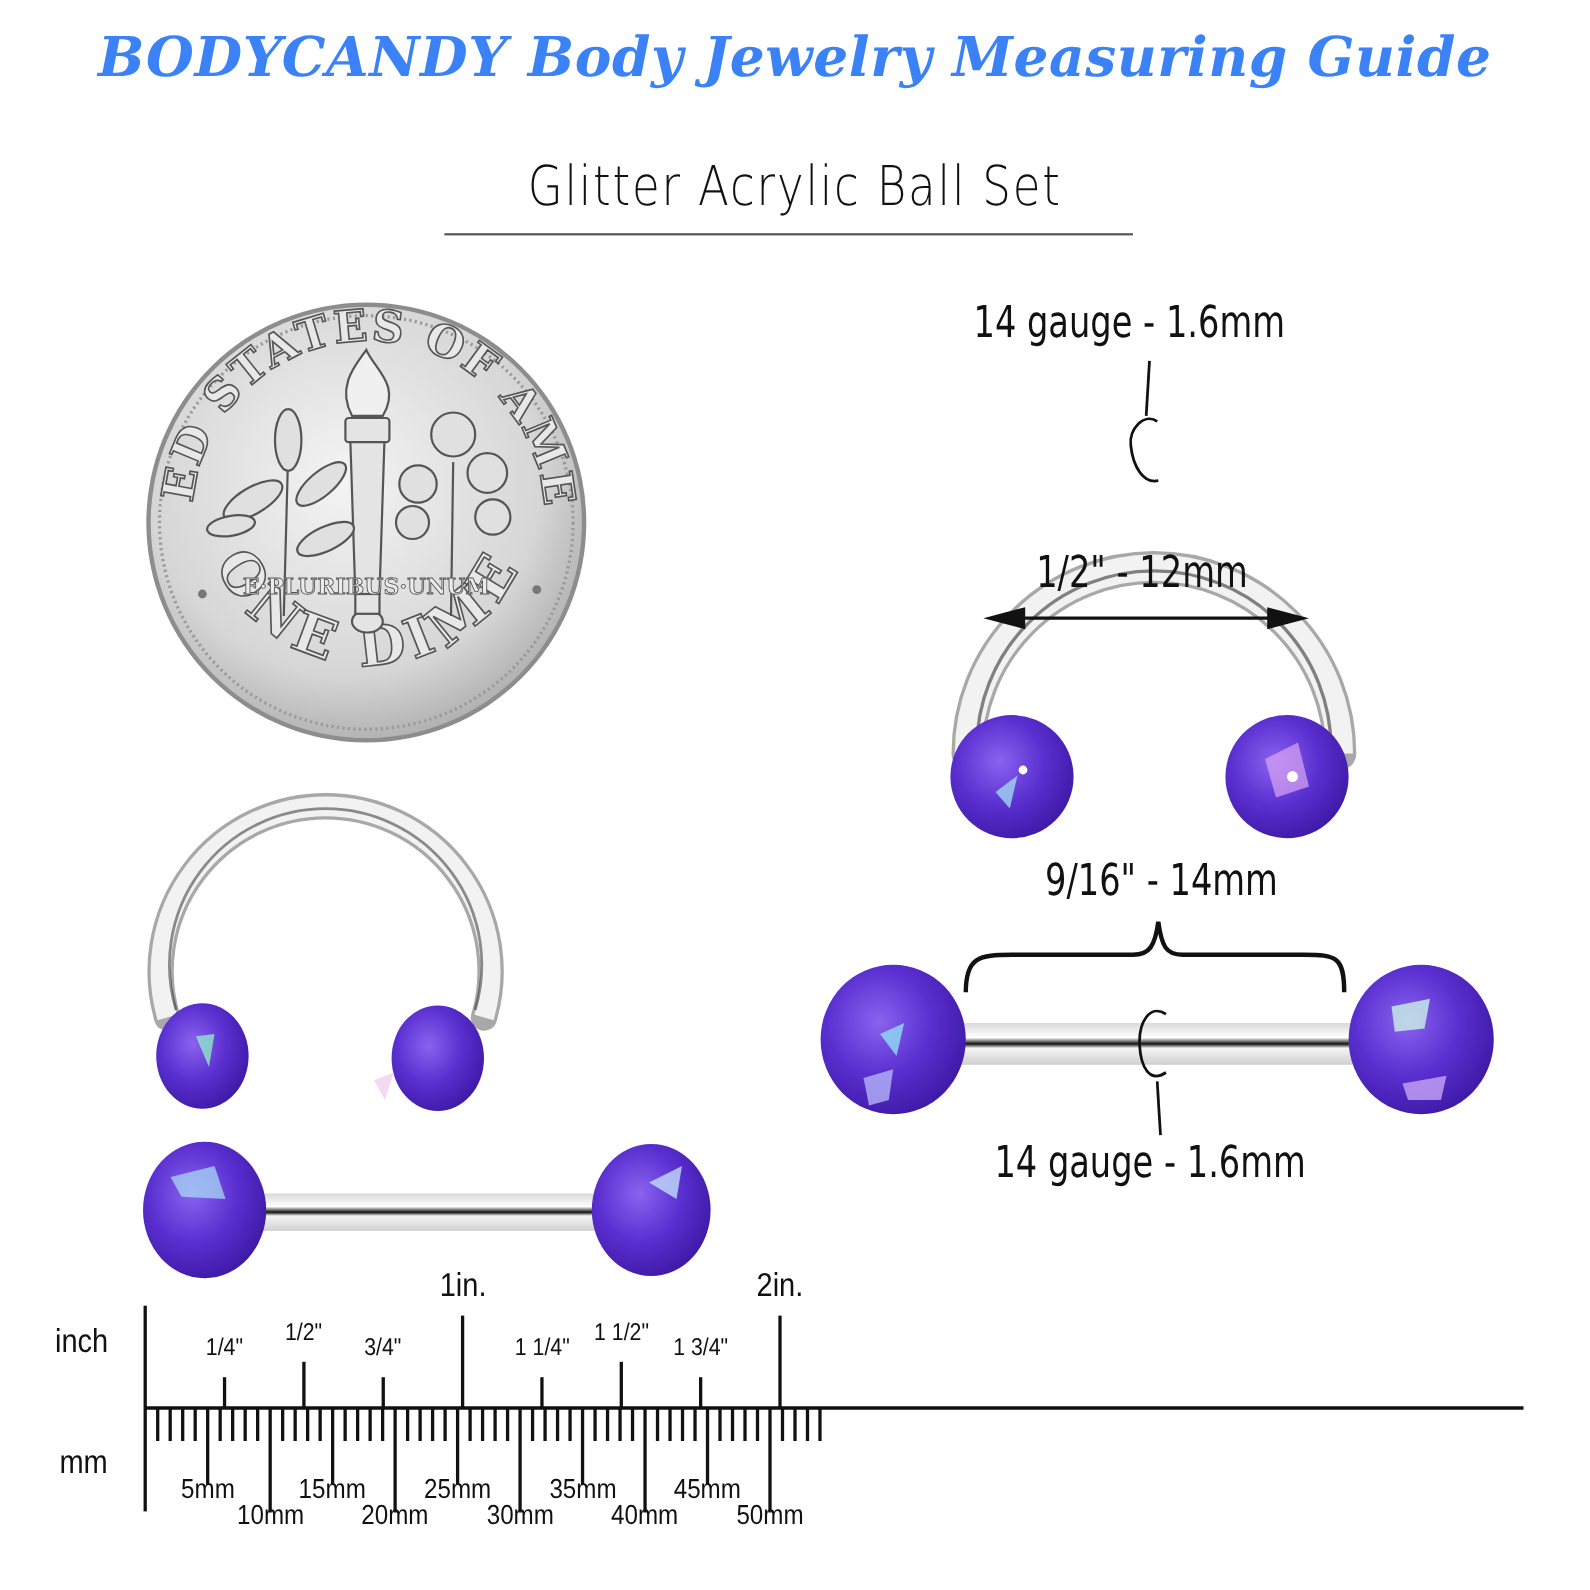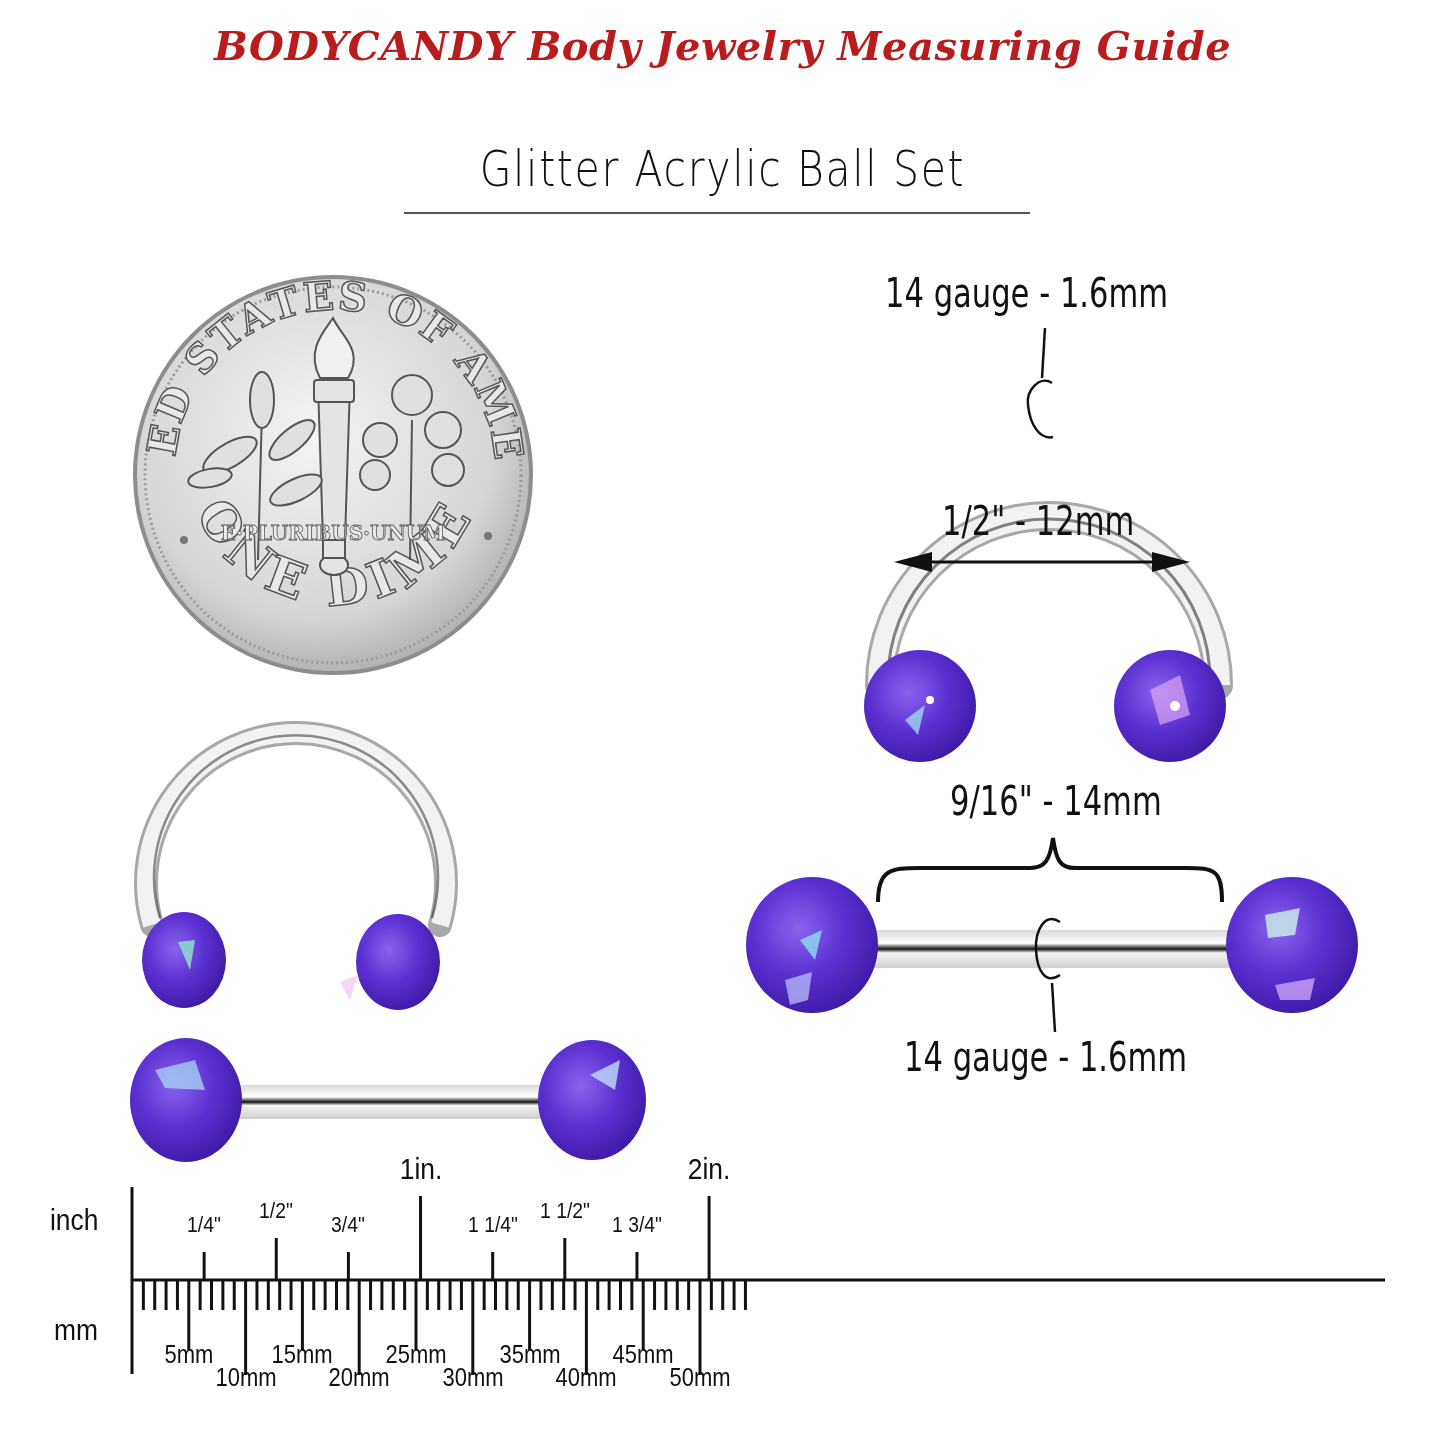--- a/index.html
+++ b/index.html
@@ -1,21 +1,21 @@
 <!DOCTYPE html>
 <html><head>
 <meta charset="utf-8">
 <style>
   html, body { margin: 0; padding: 0; background: #ffffff; }
   body { width: 1445px; height: 1445px; position: relative; overflow: hidden; font-family: "Liberation Sans", sans-serif; color: #111; }
   .abs { position: absolute; }
   .title {
     left: 0; top: 22px; width: 1445px; text-align: center;
     font-family: "DejaVu Serif", serif; font-weight: bold; font-style: italic;
-    font-size: 40px; letter-spacing: 0.5px; color: #b91c1c;
+    font-size: 50px; letter-spacing: 0.5px; color: #3b82f6;
   }
   .subtitle {
     left: 0; top: 140px; width: 1445px; text-align: center;
     font-family: "DejaVu Sans", sans-serif; font-weight: 300;
     font-size: 50px; transform: scaleX(0.82); letter-spacing: 2px; color: #111;
   }
   .subtitle-rule { left: 404px; top: 212px; width: 626px; height: 2px; background: #555; }
   .label {
     font-family: "DejaVu Sans Condensed", "DejaVu Sans", sans-serif;
     font-size: 40px; color: #111; white-space: nowrap; transform: scaleX(0.85); transform-origin: left top;

